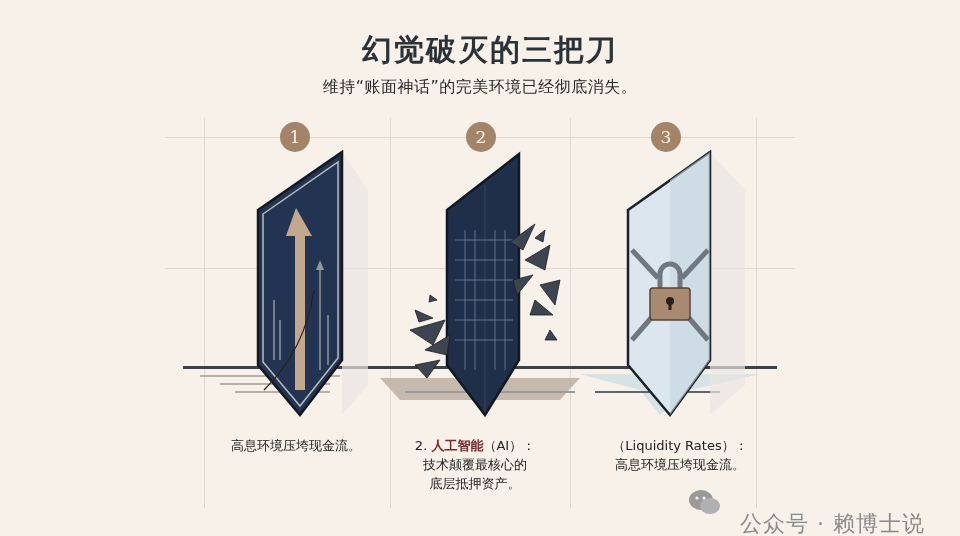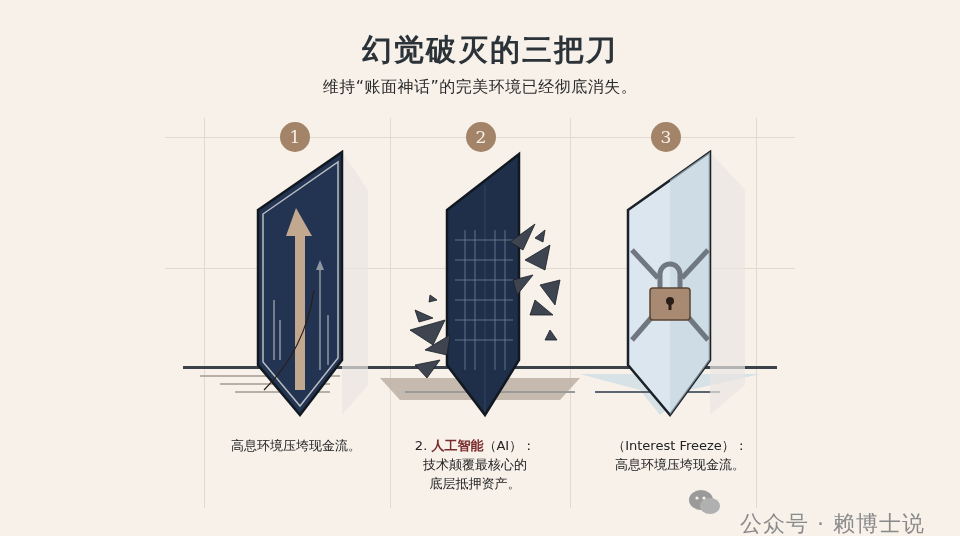--- a/index.html
+++ b/index.html
@@ -127,21 +127,21 @@
 <div class="caption" style="left:395px; top:436px; width:160px;">
   <div>
     <span class="num">2.</span>
     <span class="hl">人工智能</span><span>（AI）：</span>
   </div>
   <div>技术颠覆最核心的</div>
   <div>底层抵押资产。</div>
 </div>
 
 <div class="caption" style="left:590px; top:436px; width:180px;">
-  <div>（Interest Freeze）：</div>
+  <div>（Liquidity Rates）：</div>
   <div>高息环境压垮现金流。</div>
 </div>
 
 <svg class="wm-icon" width="34" height="30" viewBox="0 0 34 30">
   <ellipse cx="13" cy="12" rx="12" ry="10" fill="#9a9a9a"></ellipse>
   <ellipse cx="22" cy="18" rx="10" ry="8" fill="#b0b0b0"></ellipse>
   <circle cx="9" cy="10" r="1.6" fill="#f7f1ea"></circle>
     <circle cx="16" cy="10" r="1.6" fill="#f7f1ea"></circle>
 </svg>
 <div class="watermark" style="left:740px;margin-top:19px;">公众号 · 赖博士说</div>

